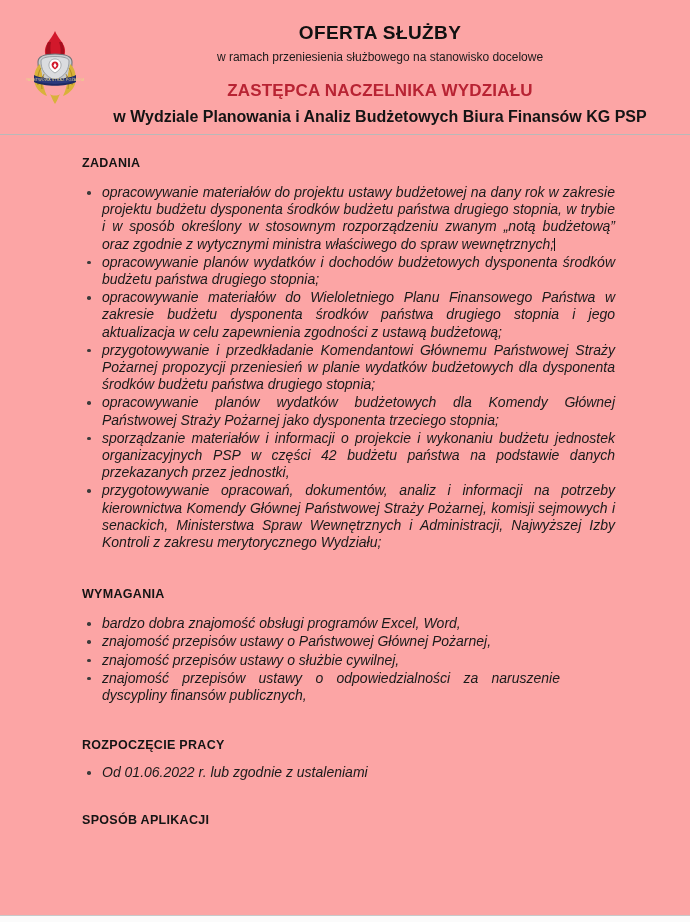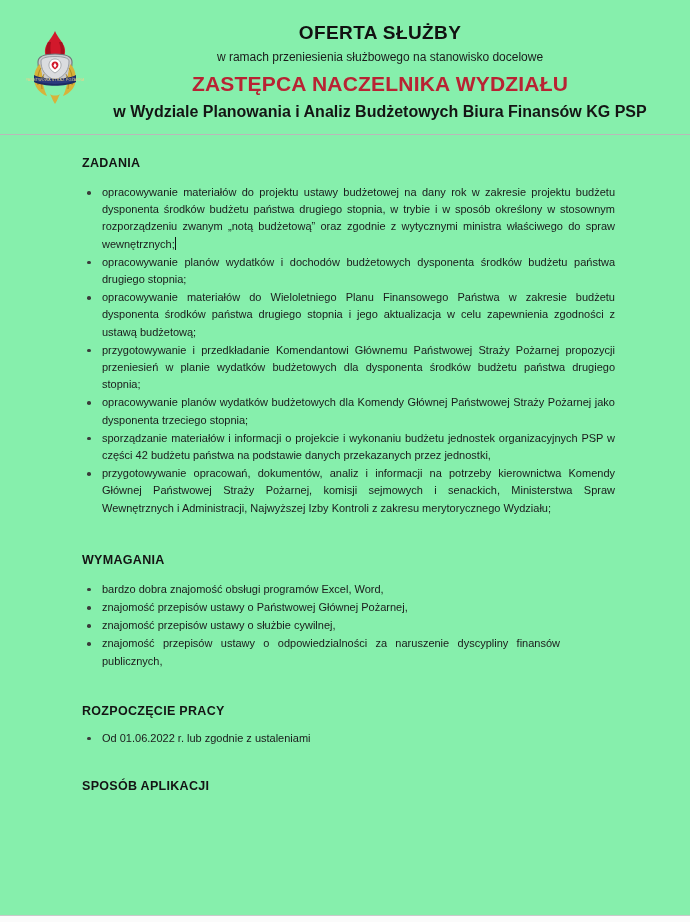--- a/index.html
+++ b/index.html
@@ -12,21 +12,21 @@
     height: 922px;
     font-family: "Liberation Sans", sans-serif;
     color: #1a1a1a;
     position: relative;
     overflow: hidden;
   }
 
   .page {
     width: 690px;
     height: 922px;
-    background: #86efac;
+    background: #fca5a5;
     position: relative;
     box-sizing: border-box;
   }
 
   
   .header {
     position: relative;
     height: 134px;
     box-sizing: border-box;
   }
@@ -55,24 +55,24 @@
     line-height: 1.15;
   }
   .h-sub1 {
     font-size: 12px;
     font-weight: normal;
     color: #1a1a1a;
     margin-top: 6px;
     line-height: 1.2;
   }
   .h-main {
-    font-size: 21px;
+    font-size: 17px;
     font-weight: bold;
     letter-spacing: 0.2px;
-    margin-top: 8px;
+    margin-top: 17px;
     line-height: 1.15;
   }
   .h-sub2 {
     font-size: 16px;
     font-weight: bold;
     color: #141414;
     margin-top: 6px;
     line-height: 1.2;
   }
 
@@ -102,28 +102,29 @@
   }
 
   ul.bullets {
     list-style: none;
     margin: 0;
     padding: 0;
   }
 
   ul.bullets li {
     position: relative;
-    font-size: 11px;
+    font-size: 14px;
     line-height: 17.2px;
     color: #1a1a1a;
     padding-left: 22px;
     margin-left: 80px;
     text-align: justify;
     -webkit-hyphens: none;
     hyphens: none;
+    font-style: italic;
   }
 
   ul.bullets li::before {
     content: "";
     position: absolute;
     left: 7px;
     top: 7px;
     width: 3.6px;
     height: 3.6px;
     border-radius: 50%;

